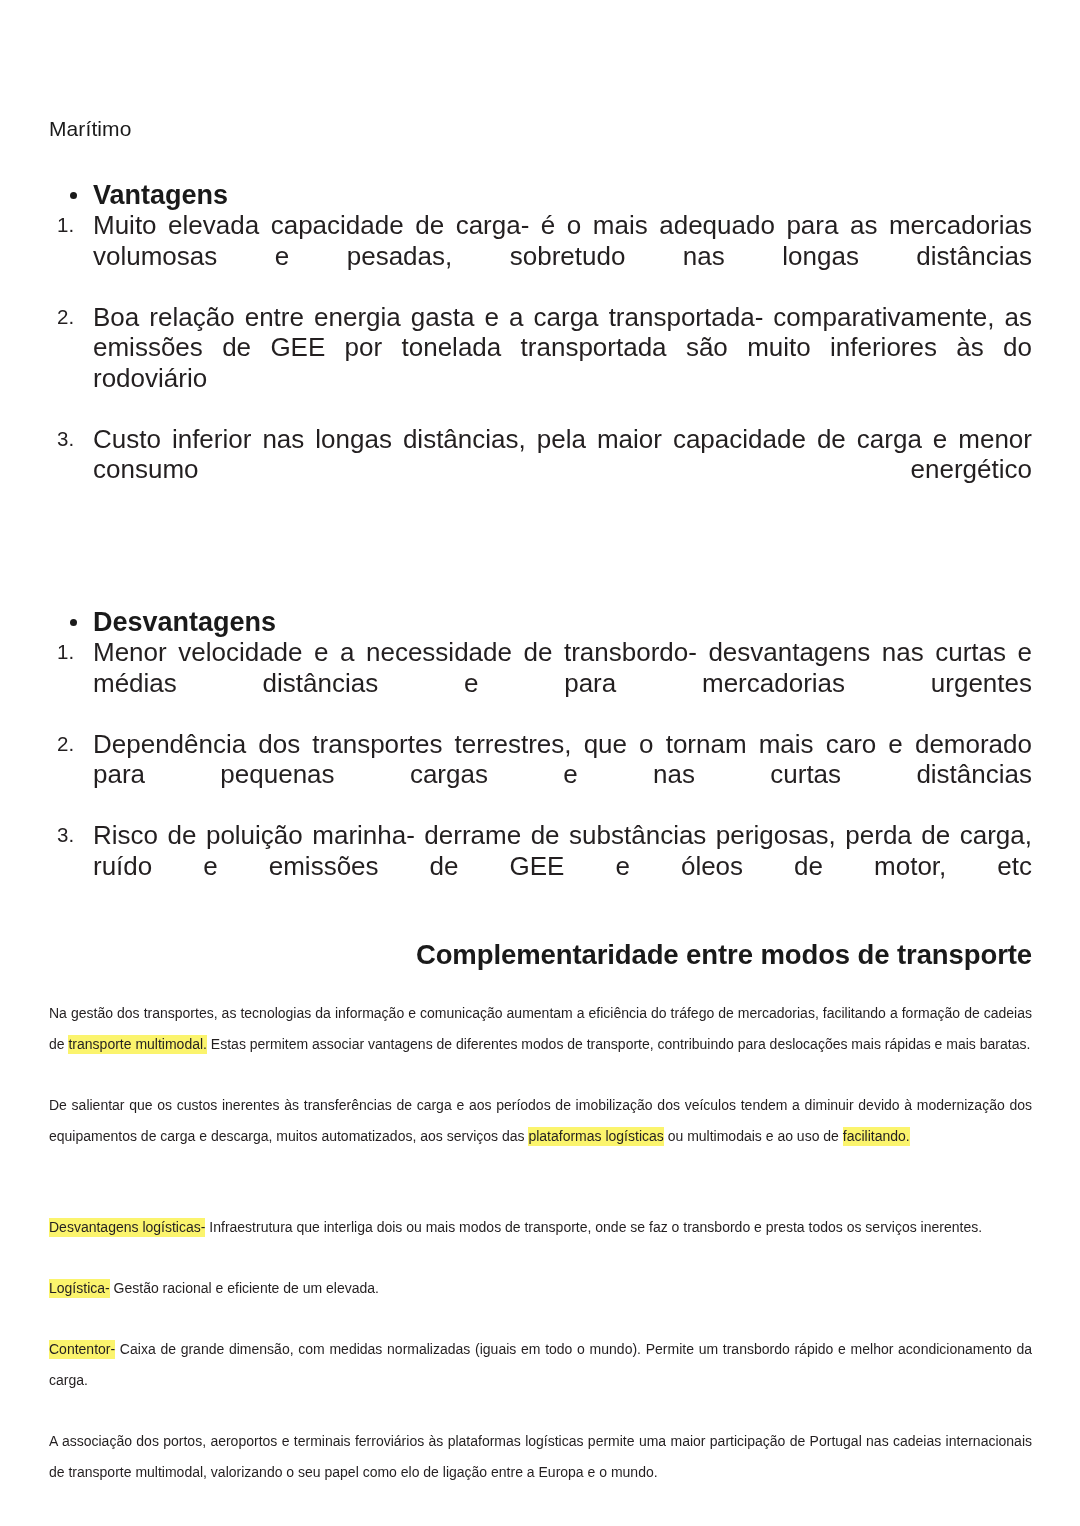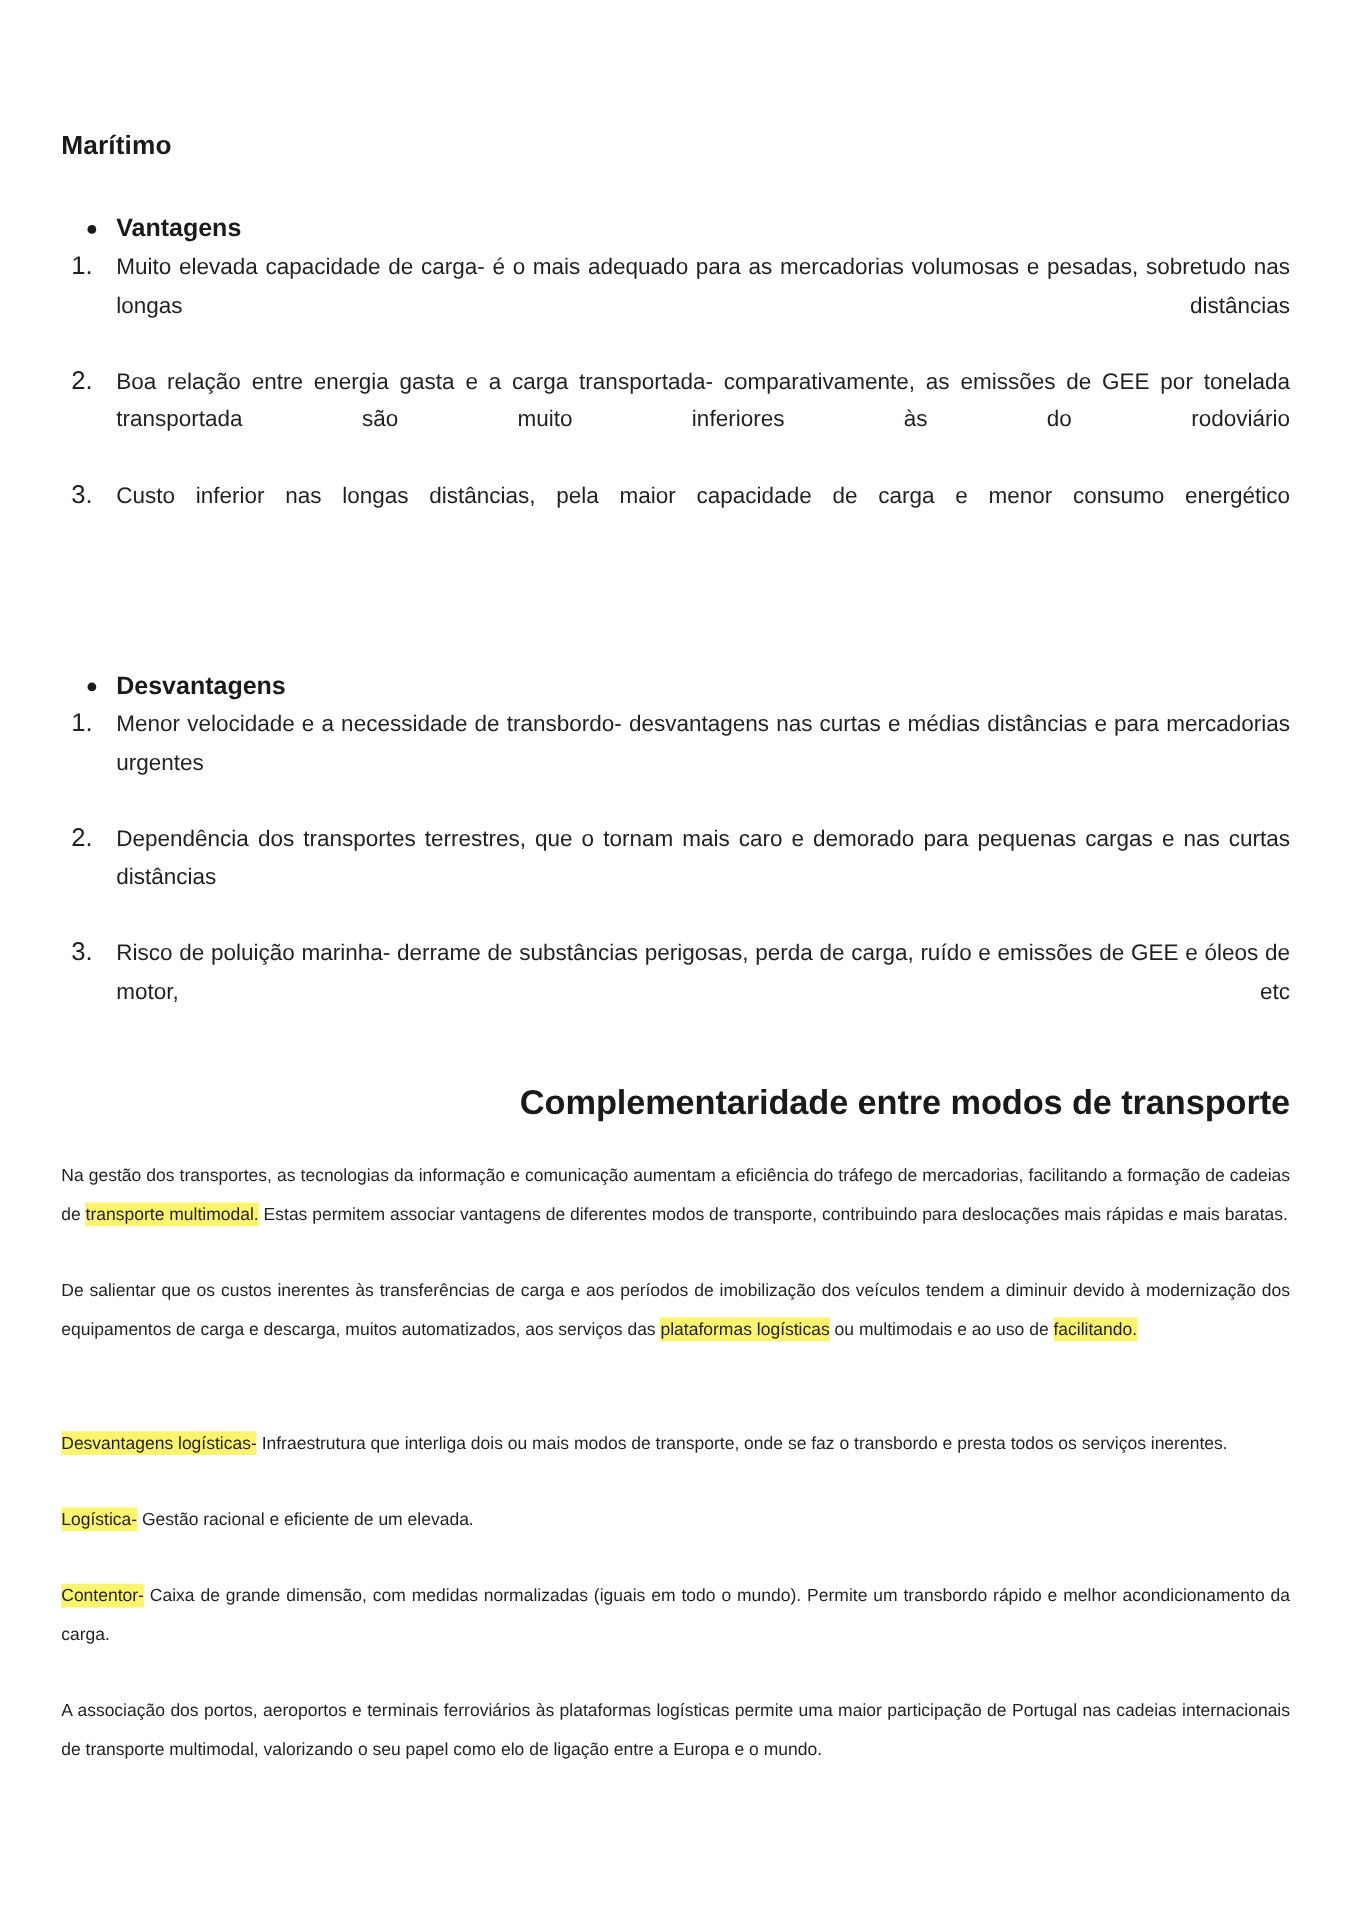--- a/index.html
+++ b/index.html
@@ -29,23 +29,23 @@
   .content {
     position: absolute;
     left: 49px;
     top: 102px;
     width: 983px;
   }
 
   
   h1.doc-subtitle {
     font-size: 21px;
-    font-weight: bold;
+    font-weight: normal;
     line-height: 30px;
-    margin: 0 0 0 0;
+    margin: 12px 0 0 0;
     letter-spacing: 0.1px;
     color: #1a1a1a;
   }
 
   h2.section-heading {
     font-size: 27.5px;
     font-weight: bold;
     line-height: 38px;
     margin: 0;
     letter-spacing: -0.1px;
@@ -54,21 +54,21 @@
   }
 
   
   .list-block {
     margin: 0;
   }
 
   .bullet-row {
     position: relative;
     padding-left: 44px;
-    font-size: 20px;
+    font-size: 27px;
     line-height: 30px;
     font-weight: bold;
     color: #1a1a1a;
   }
   .bullet-row .bullet-dot {
     position: absolute;
     left: 21px;
     top: 12px;
     width: 7px;
     height: 7px;
@@ -80,21 +80,21 @@
   ol.num-list {
     list-style: none;
     margin: 0;
     padding: 0;
     counter-reset: li;
   }
   ol.num-list > li {
     position: relative;
     counter-increment: li;
     padding-left: 44px;
-    font-size: 18px;
+    font-size: 26px;
     line-height: 30.5px;
     text-align: justify;
     text-justify: inter-word;
     color: #231f20;
   }
   ol.num-list > li::before {
     content: counter(li) ".";
     position: absolute;
     left: 8px;
     top: 0;

